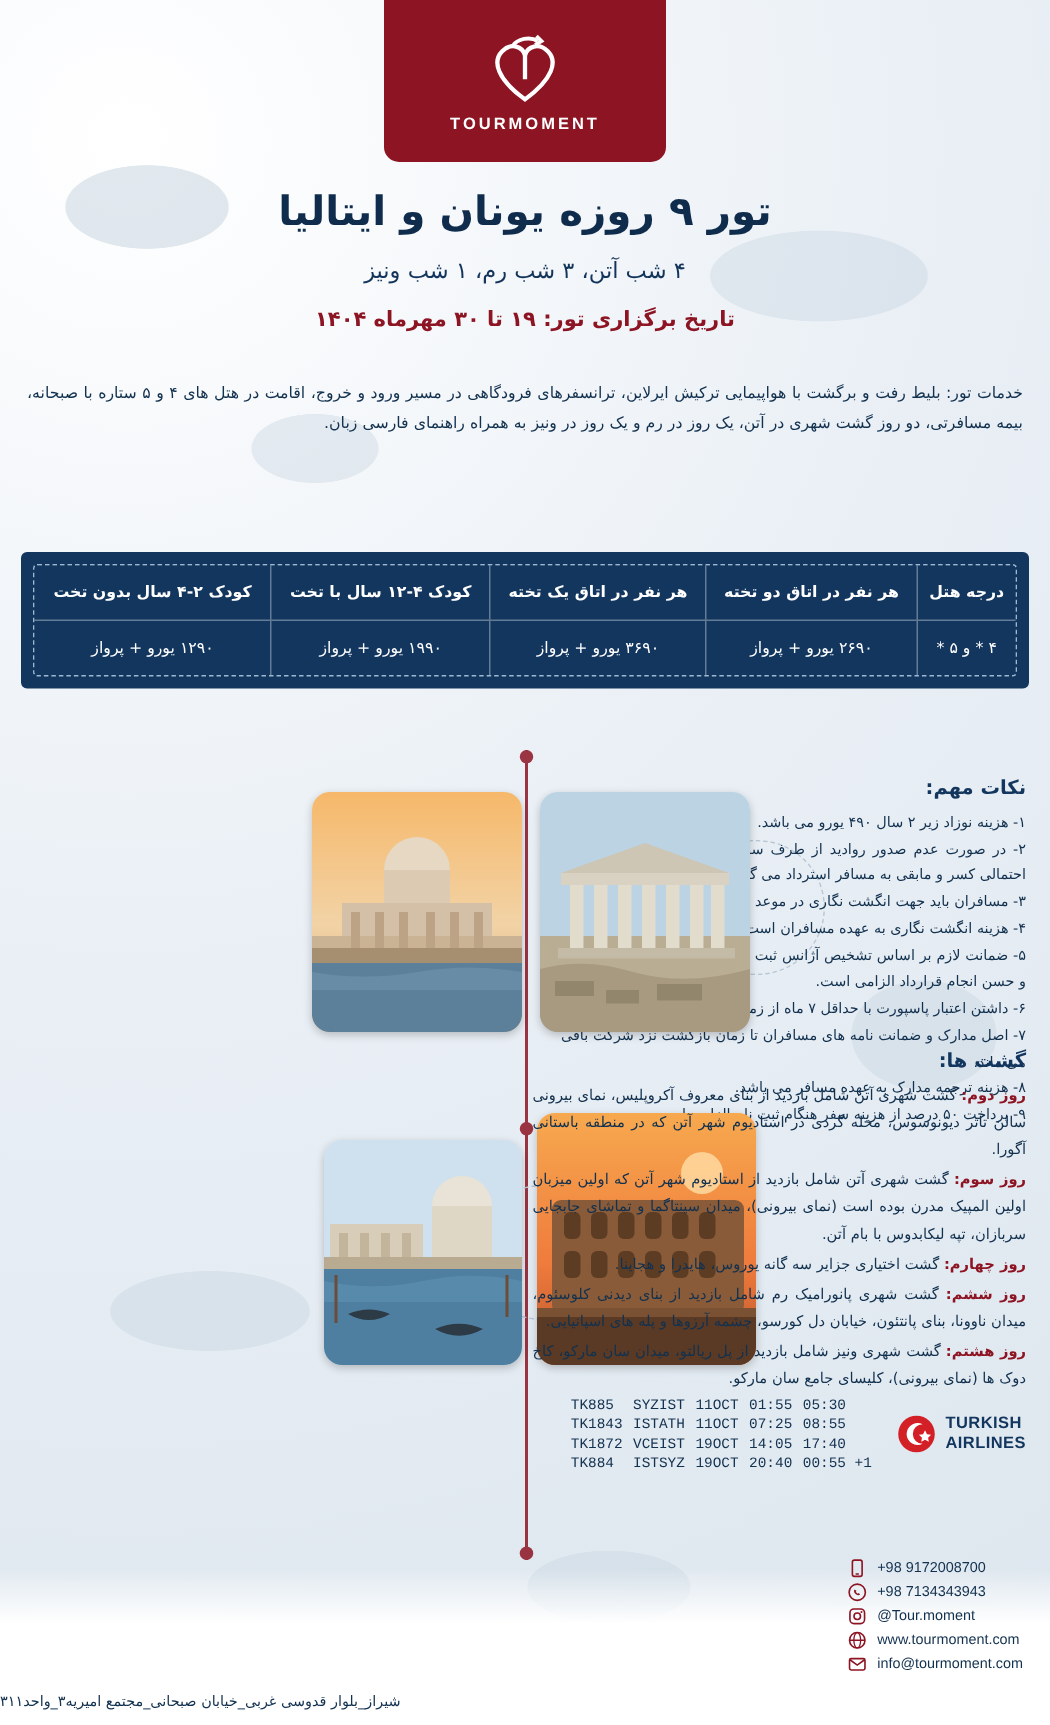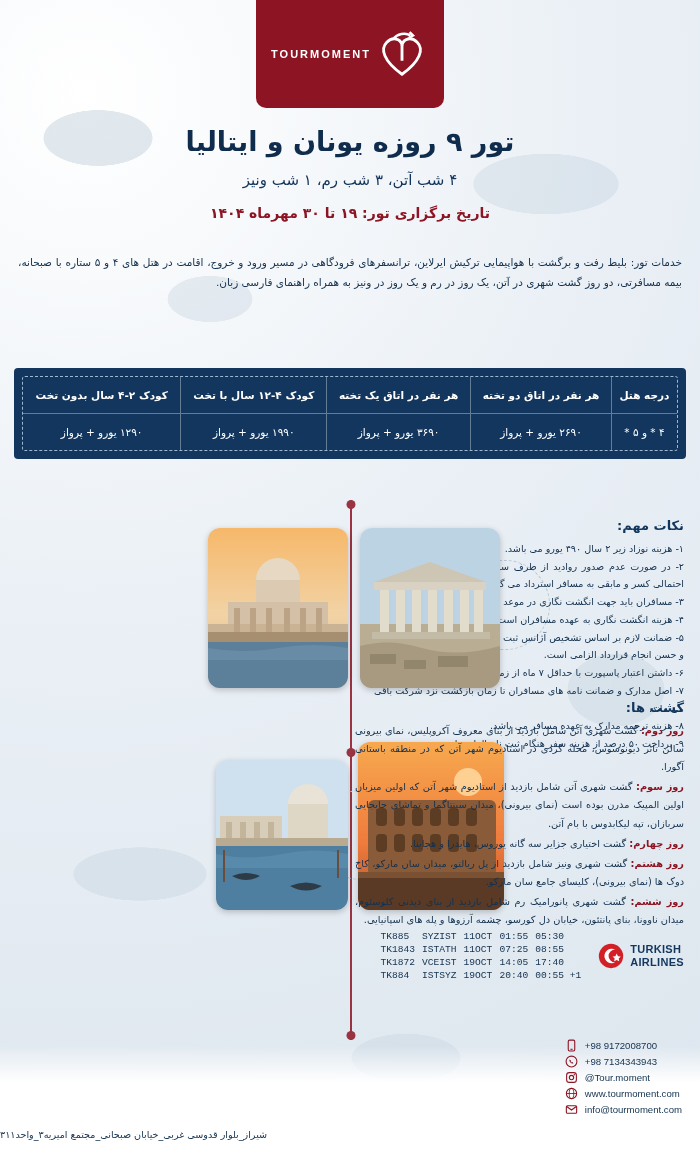--- a/index.html
+++ b/index.html
@@ -27,21 +27,21 @@
       radial-gradient(ellipse 110px 44px at 20% 76%, rgba(150,175,195,.16) 0 60%, transparent 61%),
       radial-gradient(ellipse 90px 40px at 58% 92%, rgba(150,175,195,.14) 0 60%, transparent 61%);
     pointer-events: none;
   }
   
   .logo-panel {
     position: absolute; top: 0; left: 50%; transform: translateX(-50%);
     width: 188px; height: 108px;
     background: #8d1423;
     border-bottom-left-radius: 10px; border-bottom-right-radius: 10px;
-    display: flex; align-items: center; justify-content: center;
+    display: flex; flex-direction: column; align-items: center; justify-content: center;
     gap: 4px;
   }
   .logo-mark { width: 54px; height: 54px; }
   .logo-text {
     color: #ffffff; font-size: 11px; letter-spacing: 2px; font-weight: bold;
     font-family: "Liberation Sans", sans-serif;
   }
   .title-block {
     position: absolute; top: 126px; left: 0; right: 0;
     text-align: center;
@@ -337,22 +337,22 @@
       <rect x="0" y="134" width="146" height="34" fill="#5a3a24"></rect>
       <rect x="0" y="130" width="146" height="6" fill="#7a5133"></rect>
     </svg>
   </div>
 
   <div class="tours">
     <div class="section-head">گشت ها:</div>
     <p><b>روز دوم:</b><span> گشت شهری آتن شامل بازدید از بنای معروف آکروپلیس، نمای بیرونی سالن تاتر دیونوسوس، محله گردی در استادیوم شهر آتن که در منطقه باستانی آگورا.</span></p>
     <p><b>روز سوم:</b><span> گشت شهری آتن شامل بازدید از استادیوم شهر آتن که اولین میزبان اولین المپیک مدرن بوده است (نمای بیرونی)، میدان سینتاگما و تماشای جابجایی سربازان، تپه لیکابدوس با بام آتن.</span></p>
     <p><b>روز چهارم:</b><span> گشت اختیاری جزایر سه گانه یوروس، هایدرا و هجاینا.</span></p>
+    <p><b>روز ششم:</b><span> گشت شهری پانورامیک رم شامل بازدید از بنای دیدنی کلوسئوم، میدان ناوونا، بنای پانتئون، خیابان دل کورسو، چشمه آرزوها و پله های اسپانیایی.</span></p>
     <p><b>روز هشتم:</b><span> گشت شهری ونیز شامل بازدید از پل ریالتو، میدان سان مارکو، کاخ دوک ها (نمای بیرونی)، کلیسای جامع سان مارکو.</span></p>
-    <p><b>روز ششم:</b><span> گشت شهری پانورامیک رم شامل بازدید از بنای دیدنی کلوسئوم، میدان ناوونا، بنای پانتئون، خیابان دل کورسو، چشمه آرزوها و پله های اسپانیایی.</span></p>
   </div>
 
   <div class="flights">
     <div class="airline">
       <svg width="26" height="26" viewBox="0 0 32 32">
         <circle cx="16" cy="16" r="15" fill="#d32027"></circle>
         <path d="M21 8 A9 9 0 1 0 21 24 A7.5 7.5 0 1 1 21 8 Z" fill="#ffffff"></path>
         <path d="M23 13 l1.6 3.2 3.4 .5 -2.5 2.3 .6 3.4 -3.1 -1.6 -3.1 1.6 .6 -3.4 -2.5 -2.3 3.4 -.5Z" fill="#ffffff"></path>
       </svg>
       <div class="airline-name">

